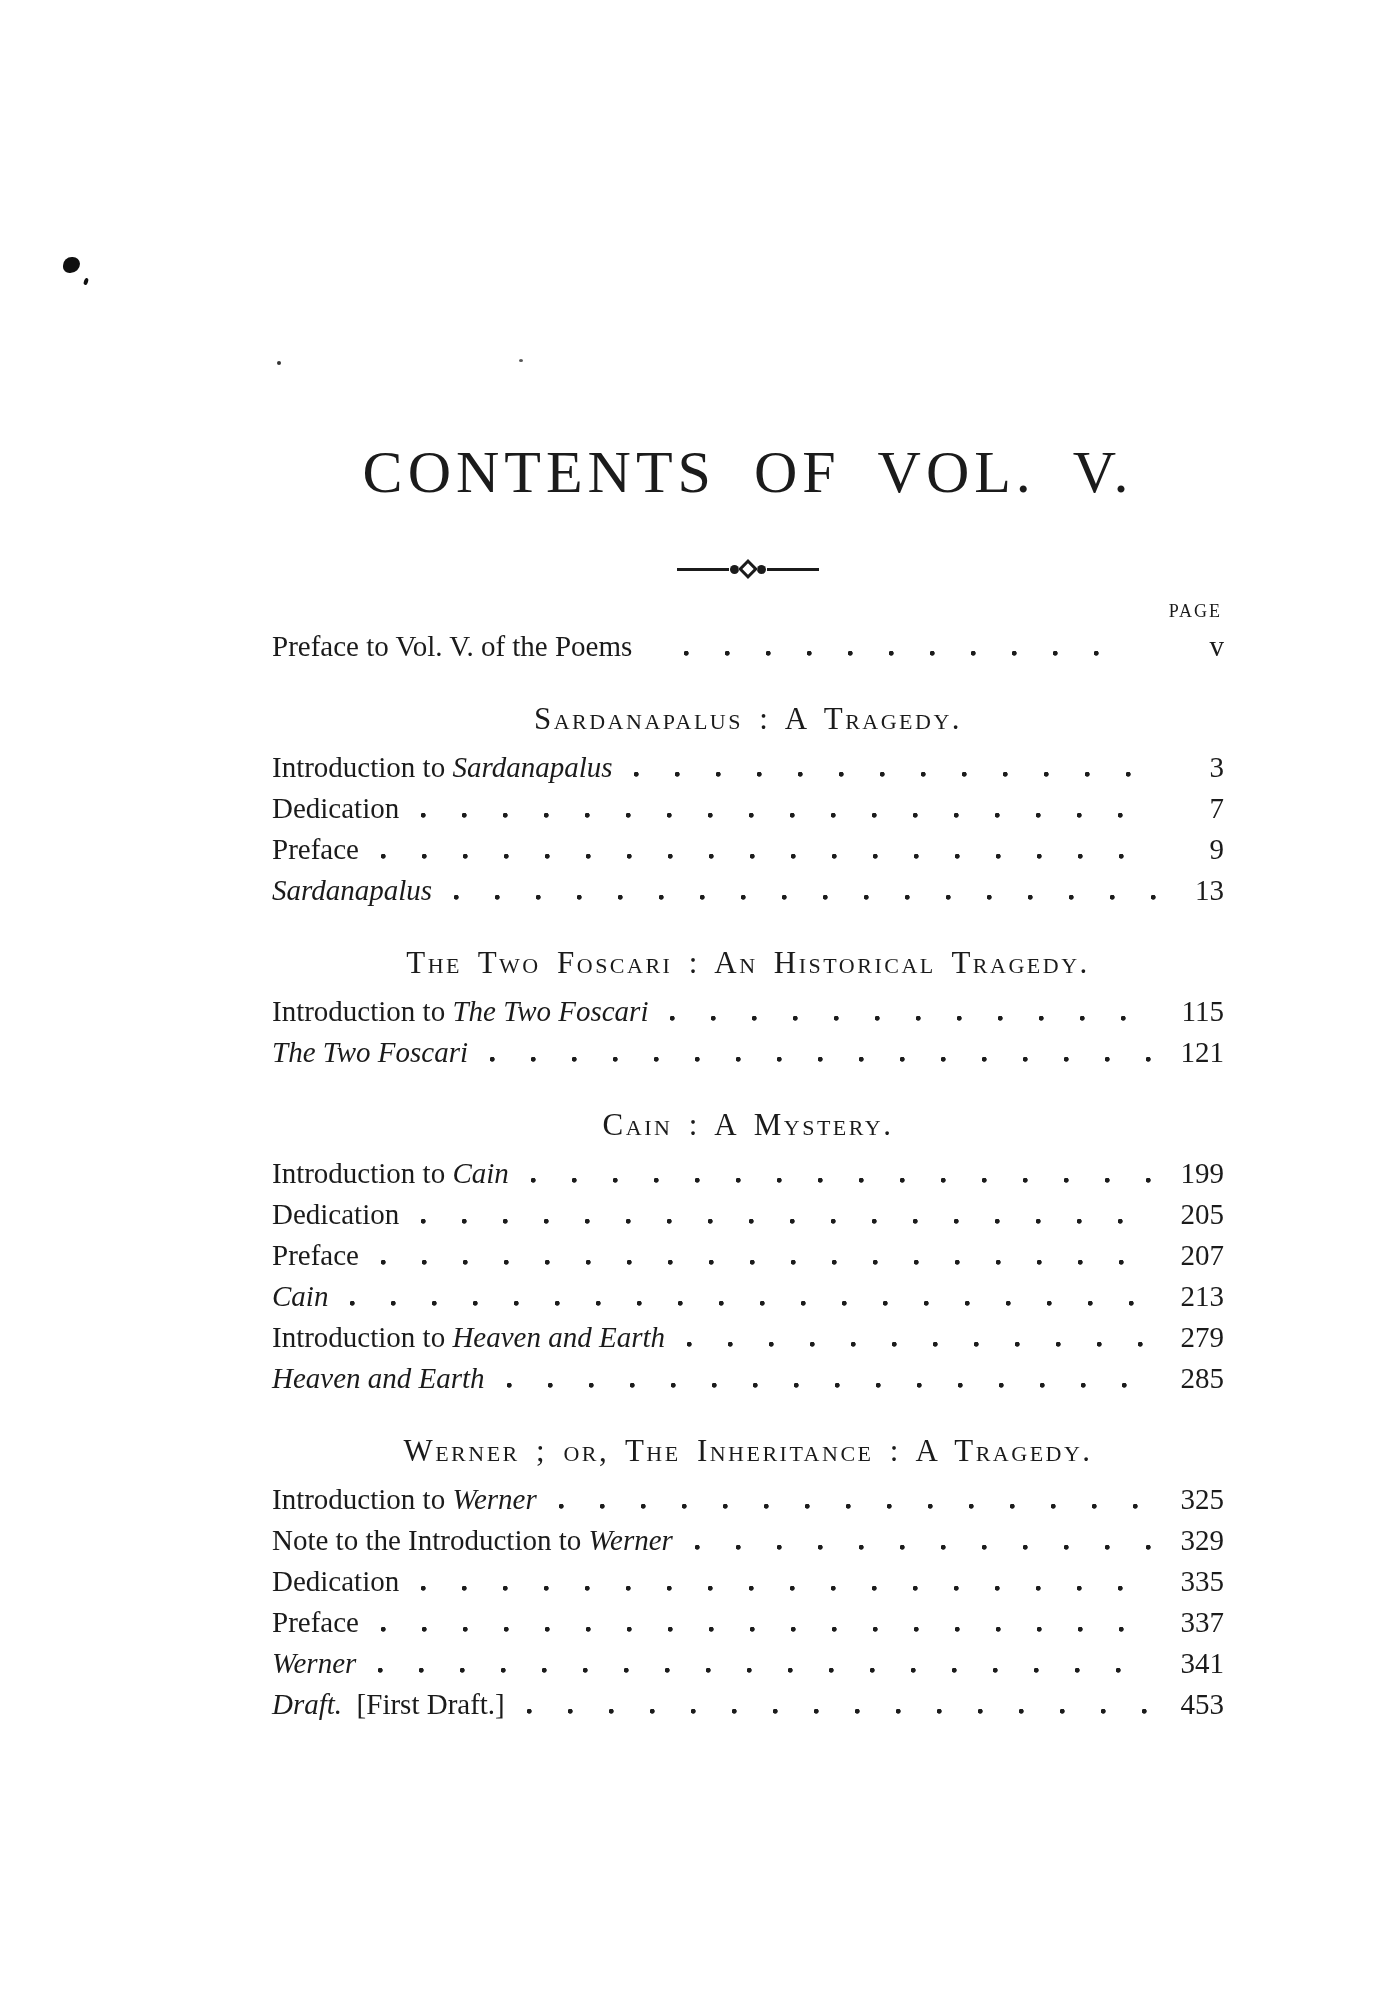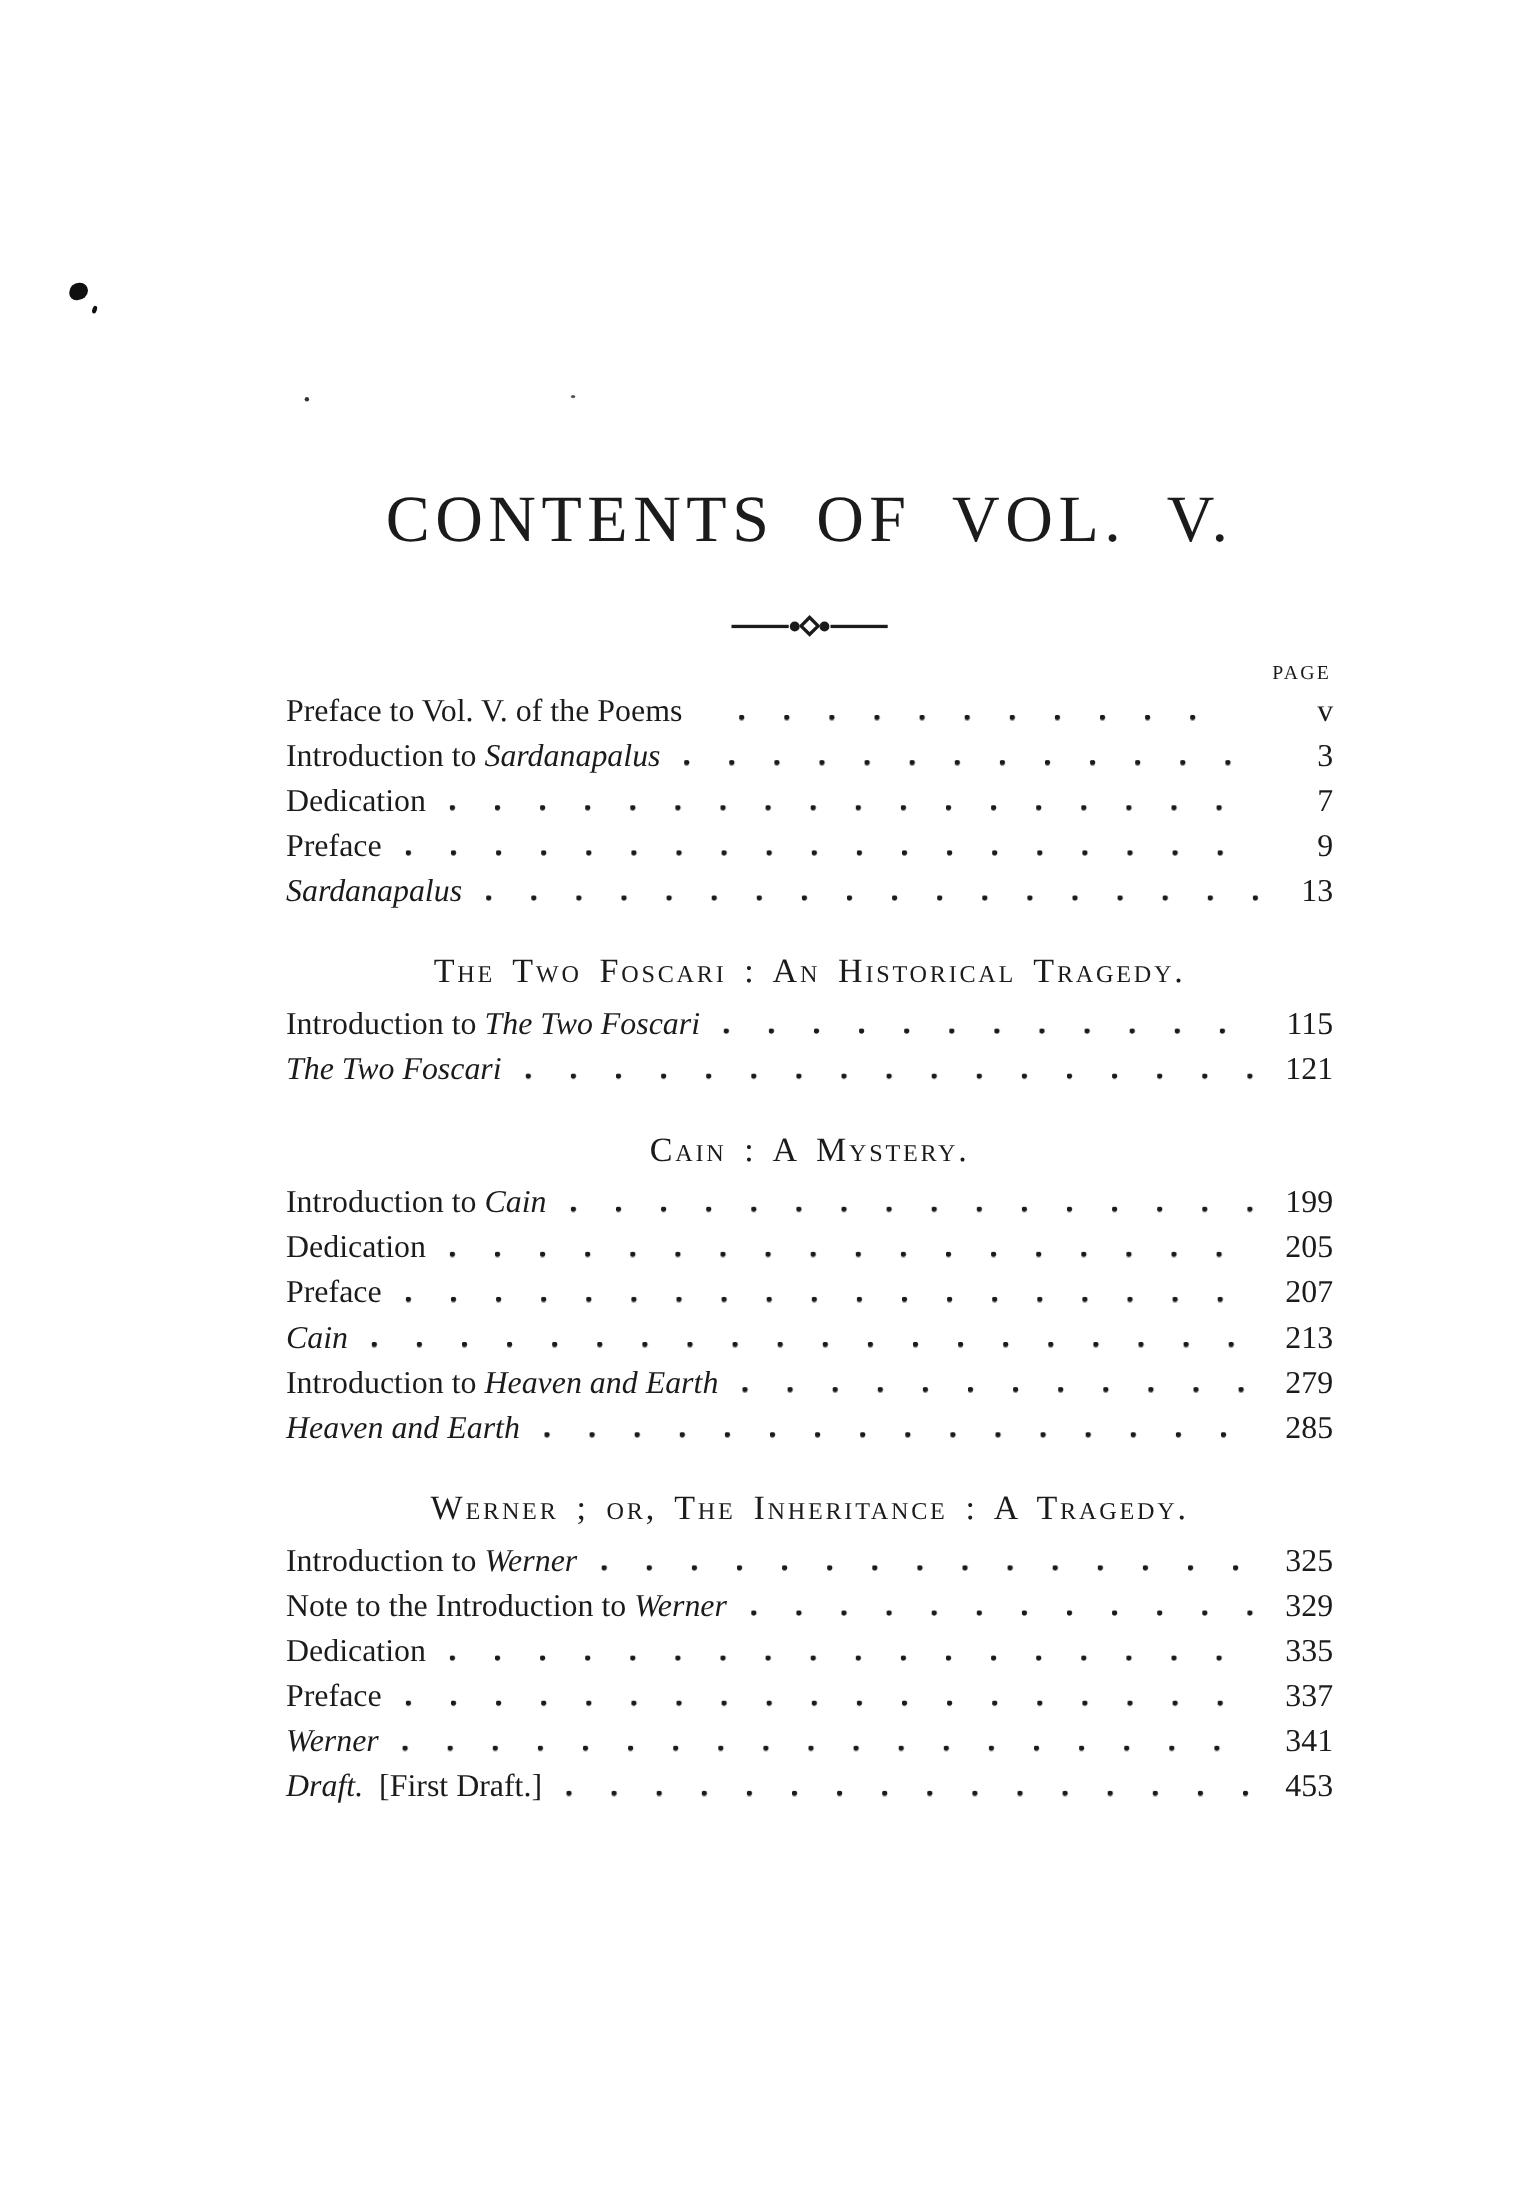--- a/index.html
+++ b/index.html
@@ -1,20 +1,20 @@
 <!DOCTYPE html>
 <html><head>
 <meta charset="utf-8">
 <style>
   html,body{margin:0;padding:0;background:#ffffff;}
   .page{
     position:relative;width:1379px;height:2011px;background:#ffffff;
     font-family:"Liberation Serif","DejaVu Serif",serif;color:#1b1b1b;overflow:hidden;
   }
-  .content{position:absolute;left:260px;top:441px;width:952px;}
+  .content{position:absolute;left:272px;top:441px;width:952px;}
   .title{
     margin:0;font-weight:400;font-size:60px;line-height:62px;text-align:center;
     letter-spacing:5px;word-spacing:18px;white-space:nowrap;
   }
   .ornament{margin:58px auto 0;display:flex;align-items:center;justify-content:center;height:16px;}
   .orn-line{width:52px;height:3px;background:#1b1b1b;}
   .orn-dot{width:9px;height:9px;border-radius:50%;background:#1b1b1b;margin:0 1px;}
   .orn-diamond{width:8px;height:8px;border:3px solid #1b1b1b;background:#fff;transform:rotate(45deg);margin:0 1px;}
   .page-label{margin-top:24px;text-align:right;font-size:18px;line-height:20px;letter-spacing:2px;padding-right:2px;}
   .row{display:flex;align-items:baseline;font-size:29px;line-height:41px;}
@@ -60,20 +60,21 @@
     </div>
 
     <div class="page-label">PAGE</div>
 
     <div class="row first-row">
       <span class="t">Preface to Vol. V. of the Poems</span>
       <span class="leader"></span>
       <span class="pagenum">v</span>
     </div>
 
+    <h2 class="heading">Sardanapalus :  A Tragedy.</h2>
 
     <div class="row">
       <span class="t">Introduction to </span>
         <em class="t it">Sardanapalus</em>
         <span class="t"></span>
       <span class="leader"></span>
       <span class="pagenum">3</span>
     </div>
     <div class="row">
       <span class="t">Dedication</span>

